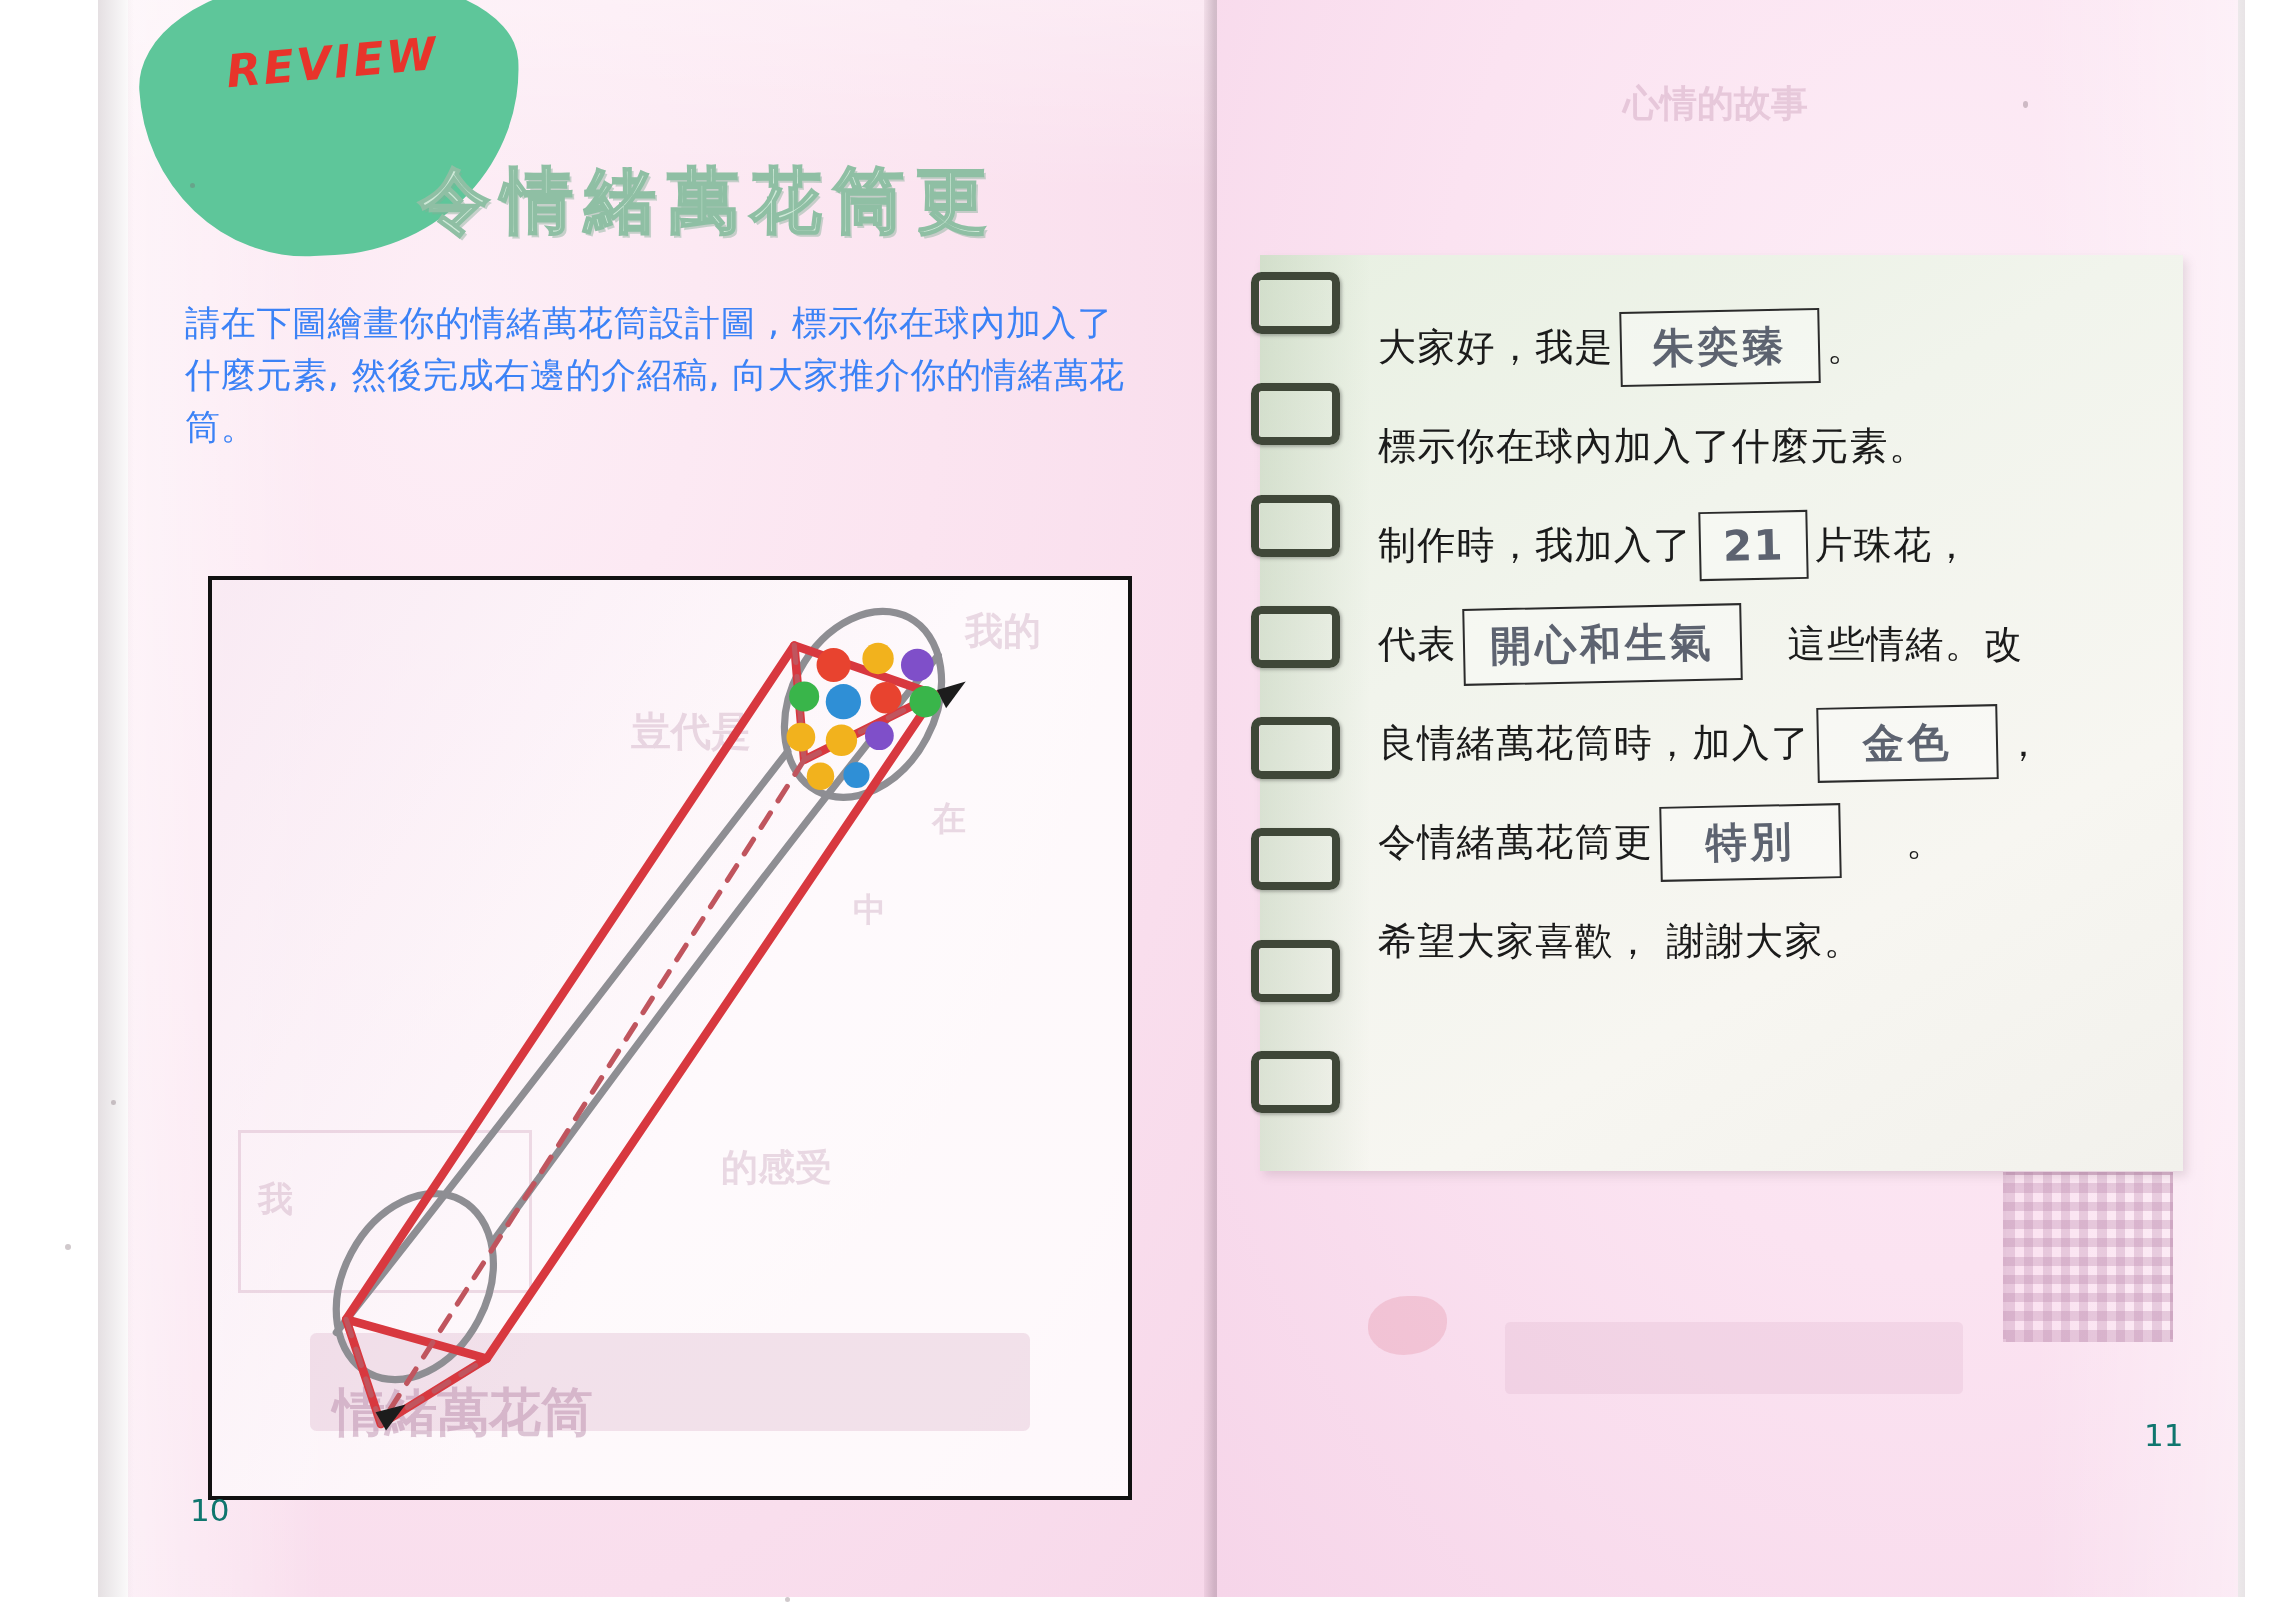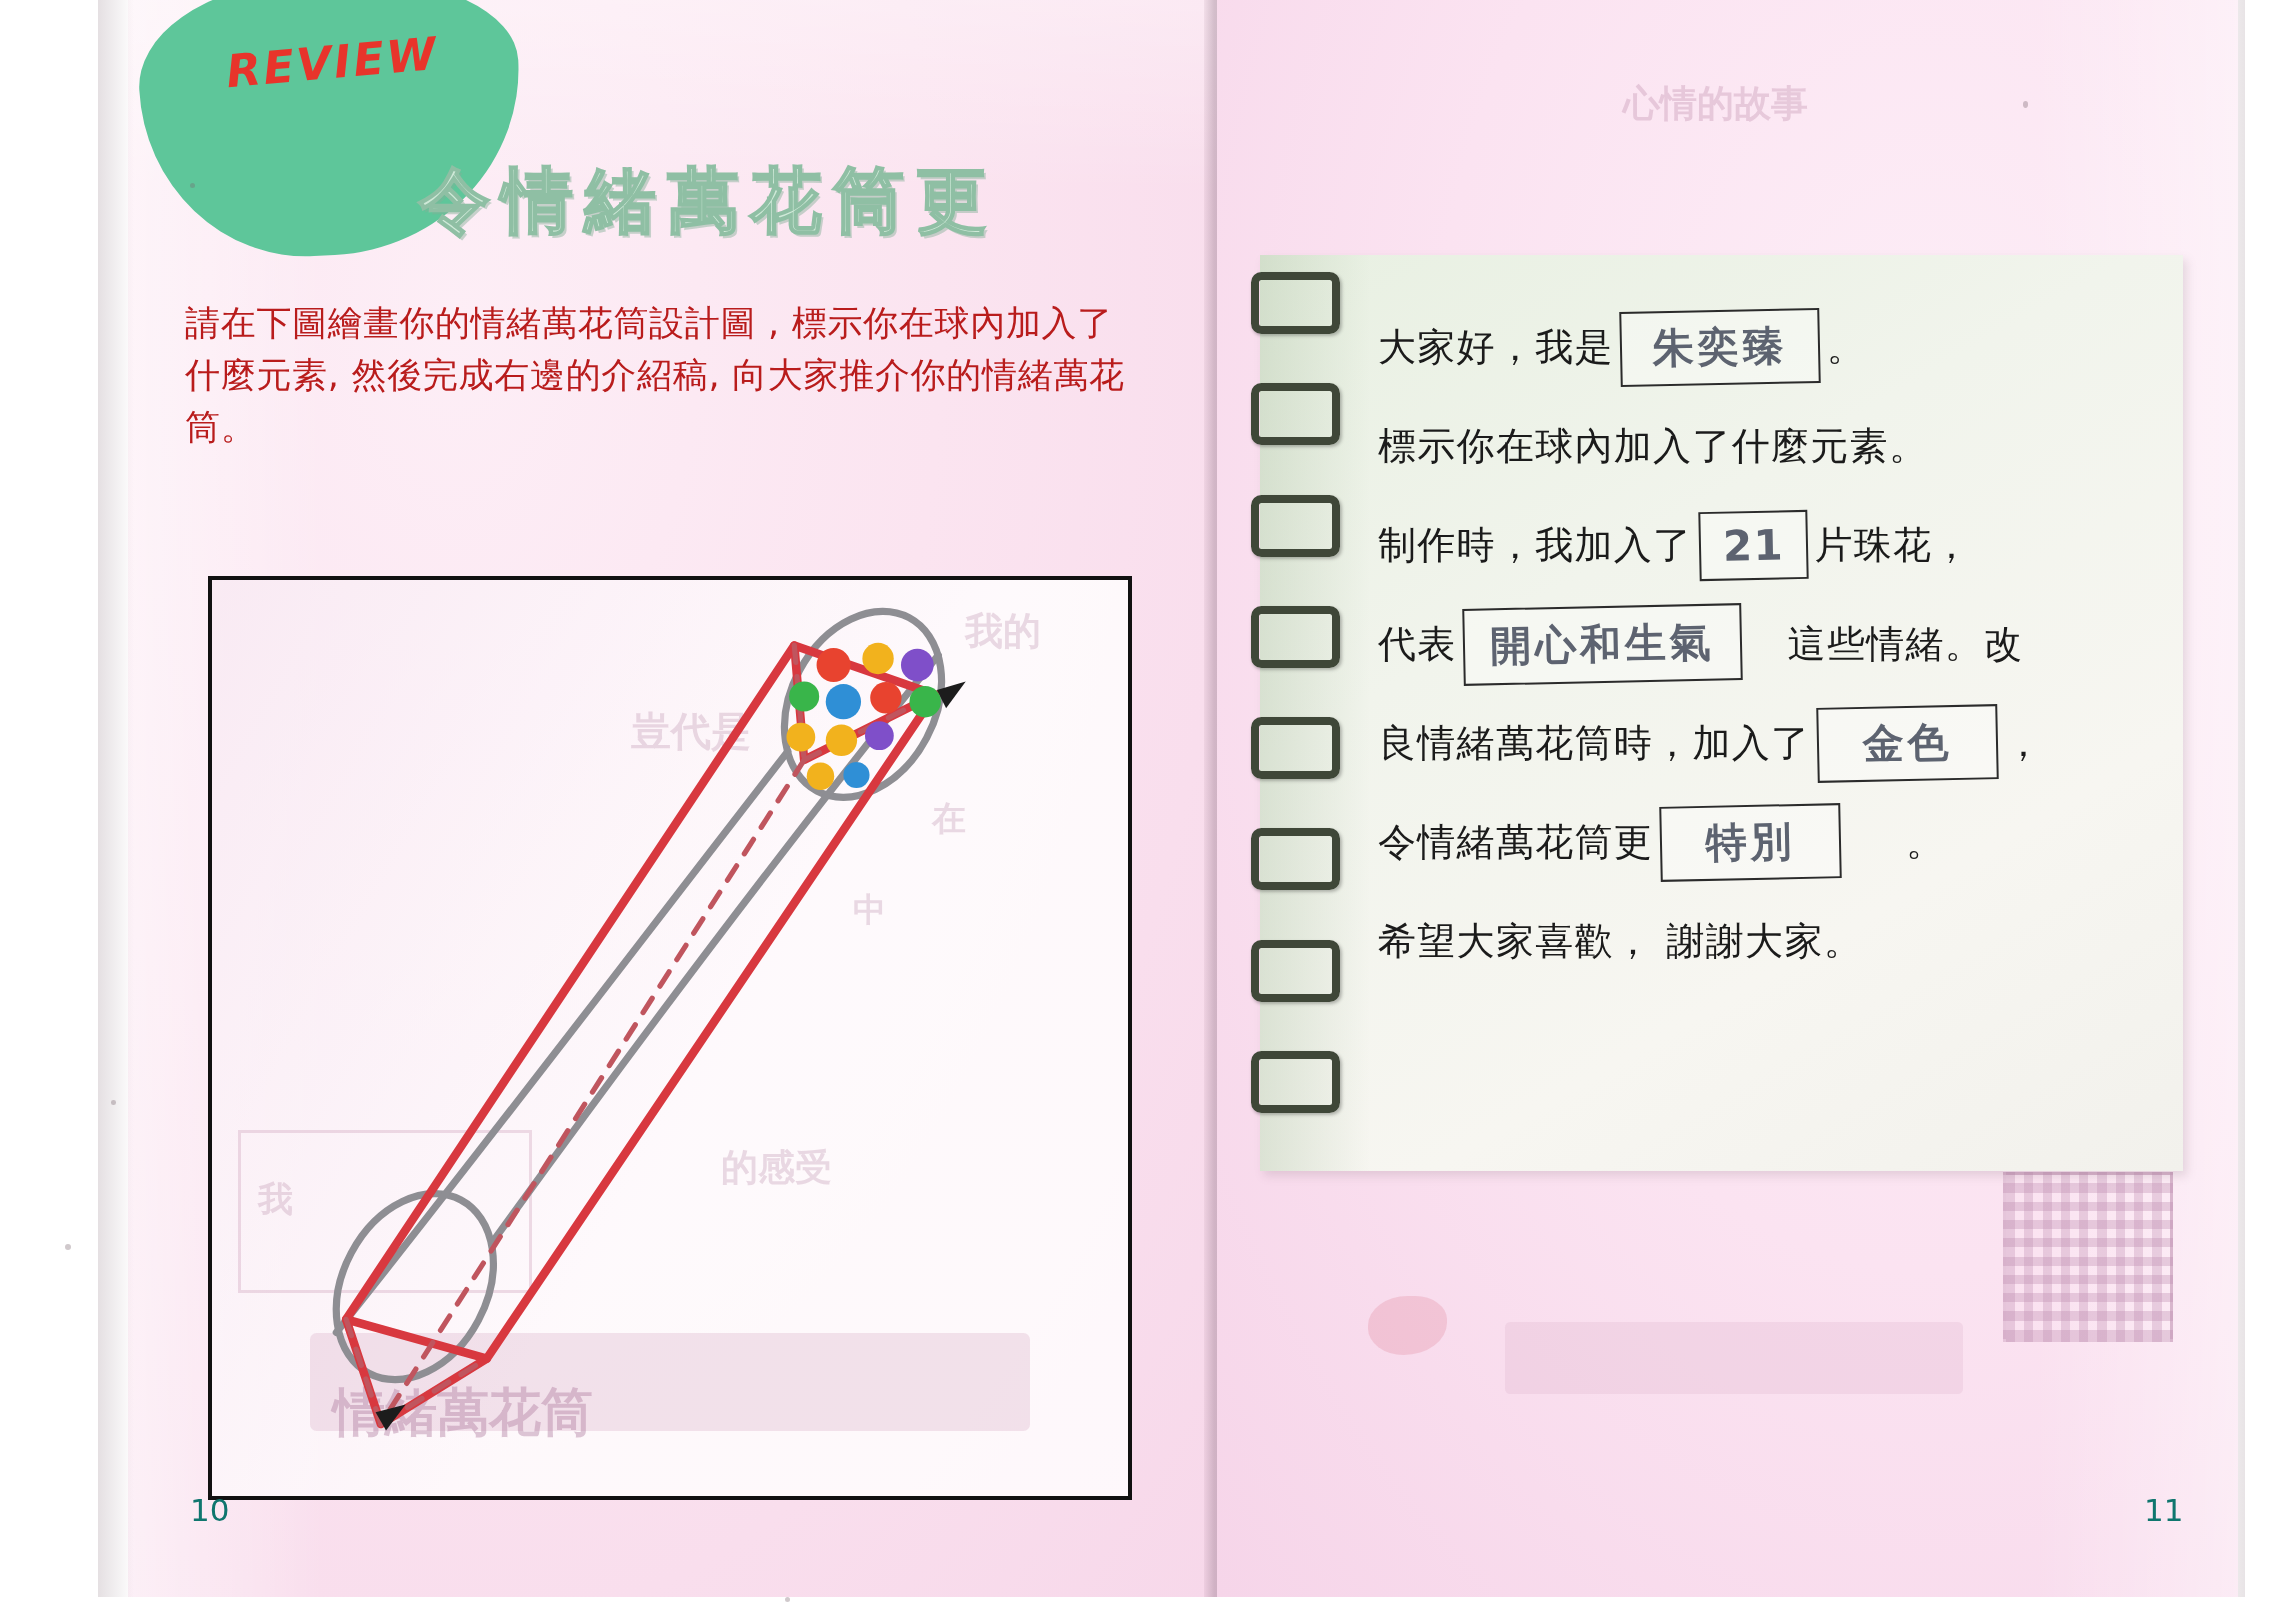--- a/index.html
+++ b/index.html
@@ -135,21 +135,21 @@
 
   
   .instruction {
     position: absolute;
     left: 185px;
     top: 298px;
     width: 949px;
     font-family: "DejaVu Sans", sans-serif;
     font-size: 35px;
     line-height: 1.48;
-    color: #b91c1c;
+    color: #3b82f6;
     letter-spacing: 0.7px;
   }
 
   
   .drawing-box {
     position: absolute;
     left: 208px;
     top: 576px;
     width: 916px;
     height: 916px;
@@ -201,21 +201,21 @@
   }
 
   
   .page-num {
     position: absolute;
     font-family: "DejaVu Sans", sans-serif;
     font-size: 31px;
     color: #0f766e;
   }
   .page-num-left  { left: 190px;  top: 1492px; }
-  .page-num-right { left: 2144px; top: 1492px; text-align: right; }
+  .page-num-right { left: 2144px; top: 1417px; text-align: right; }
 
   
   .notepad {
     position: absolute;
     left: 1260px;
     top: 255px;
     width: 923px;
     height: 916px;
     background:
       linear-gradient(150deg, #e8f0e2 0%, #f1f4ec 35%, #f7f6f1 70%, #f2f1ec 100%);

